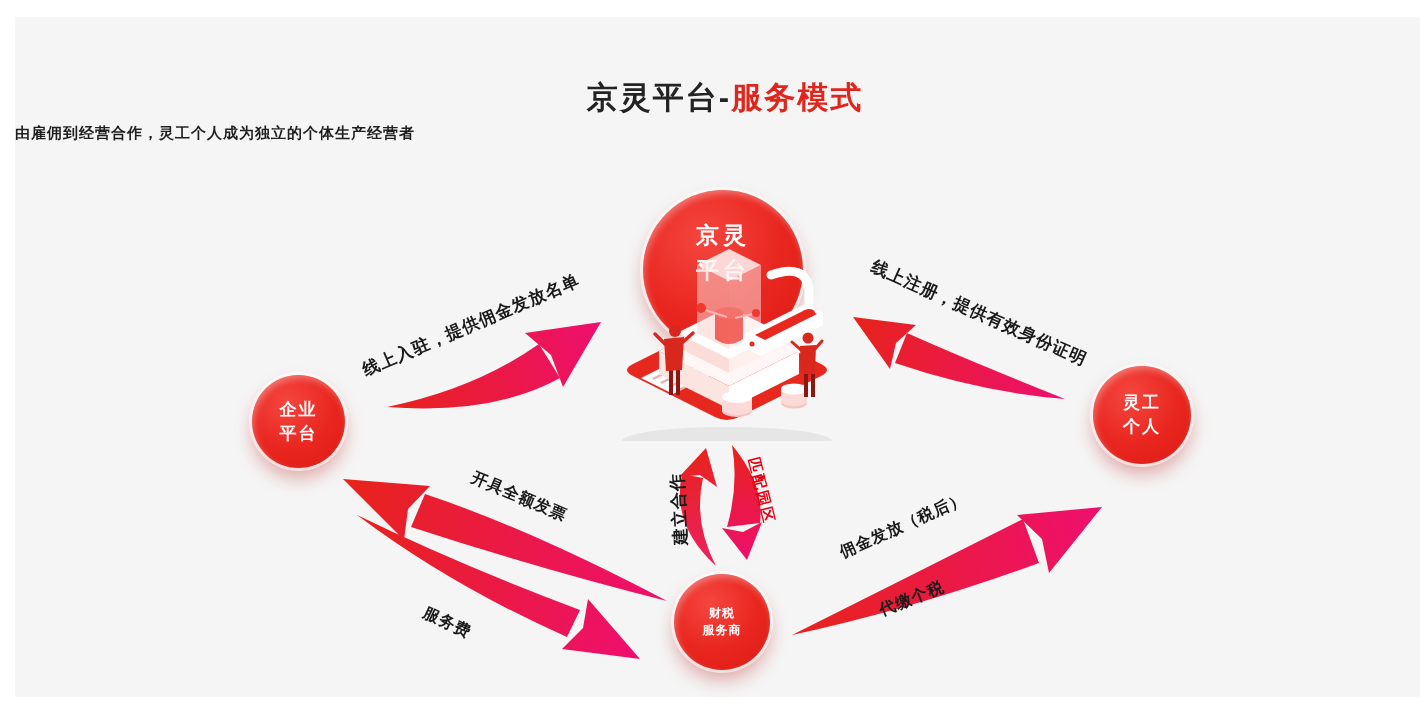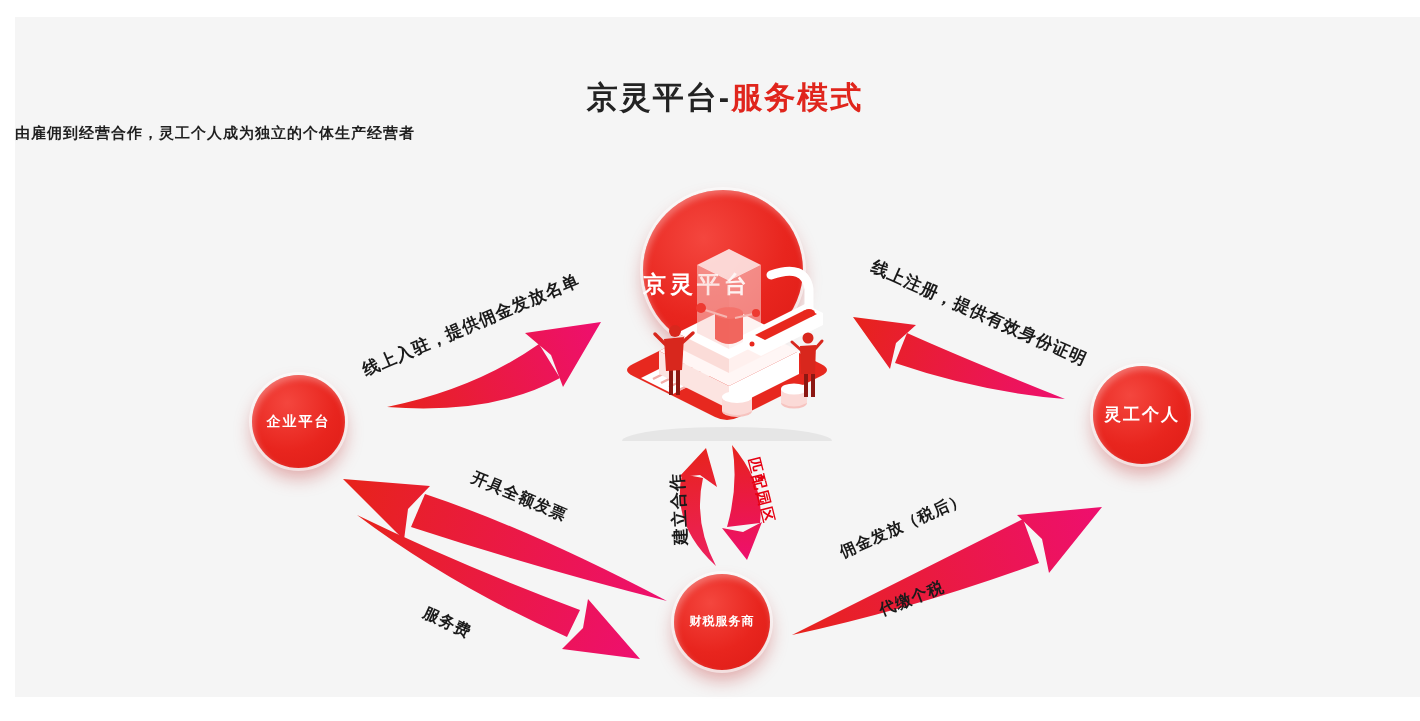--- a/index.html
+++ b/index.html
@@ -5,31 +5,31 @@
   html,body{margin:0;padding:0;}
   .page{position:relative;width:1420px;height:721px;background:#ffffff;overflow:hidden;
         font-family:"Liberation Sans","DejaVu Sans",sans-serif;}
   .panel{position:absolute;left:15px;top:17px;width:1420px;height:680px;background:#f5f5f5;}
   .title{position:absolute;left:0;top:60px;width:100%;text-align:center;
          font-size:31px;font-weight:bold;letter-spacing:2px;color:#232323;z-index:5;}
   .title .red{color:#e0251c;}
   .subtitle{position:absolute;left:0;top:107px;width:100%;text-align:left;
             font-size:15px;font-weight:bold;letter-spacing:1px;color:#1f1f1f;z-index:5;}
   svg.arrows{position:absolute;left:0;top:0;width:1420px;height:721px;z-index:1;}
-  .node{position:absolute;border-radius:50%;display:flex;flex-direction:row;
+  .node{position:absolute;border-radius:50%;display:flex;flex-direction:column;
         align-items:center;justify-content:center;color:#fff;font-weight:bold;text-align:center;
         background:radial-gradient(circle at 38% 30%, #f4463e 0%, #e8251e 55%, #dd1b16 100%);
         box-shadow:0 0 0 3px rgba(255,255,255,0.55), 0 10px 18px rgba(185,25,25,0.35),
                    inset 2px 4px 6px rgba(255,255,255,0.30);
         z-index:2;}
   .node span{display:block;}
   .node-center{left:628px;top:173px;width:160px;height:160px;font-size:23px;
                letter-spacing:4px;line-height:1.5;justify-content:flex-start;padding-top:28px;
                box-sizing:border-box;}
-  .node-enterprise{left:237px;top:358px;width:93px;height:93px;font-size:14px;letter-spacing:2px;line-height:1.4;}
+  .node-enterprise{left:237px;top:358px;width:93px;height:93px;font-size:17px;letter-spacing:2px;line-height:1.4;}
   .node-worker{left:1078px;top:349px;width:98px;height:98px;font-size:17px;letter-spacing:2px;line-height:1.4;}
   .node-tax{left:659px;top:557px;width:96px;height:96px;font-size:12px;letter-spacing:1px;line-height:1.45;}
   svg.illus{position:absolute;left:570px;top:228px;width:280px;height:196px;z-index:3;}
   .edge-label{position:absolute;white-space:nowrap;font-weight:bold;color:#1a1a1a;
               letter-spacing:1px;z-index:4;}
   .edge-label.red{color:#e60012;letter-spacing:2px;}
 </style>
 </head>
 <body>
 

